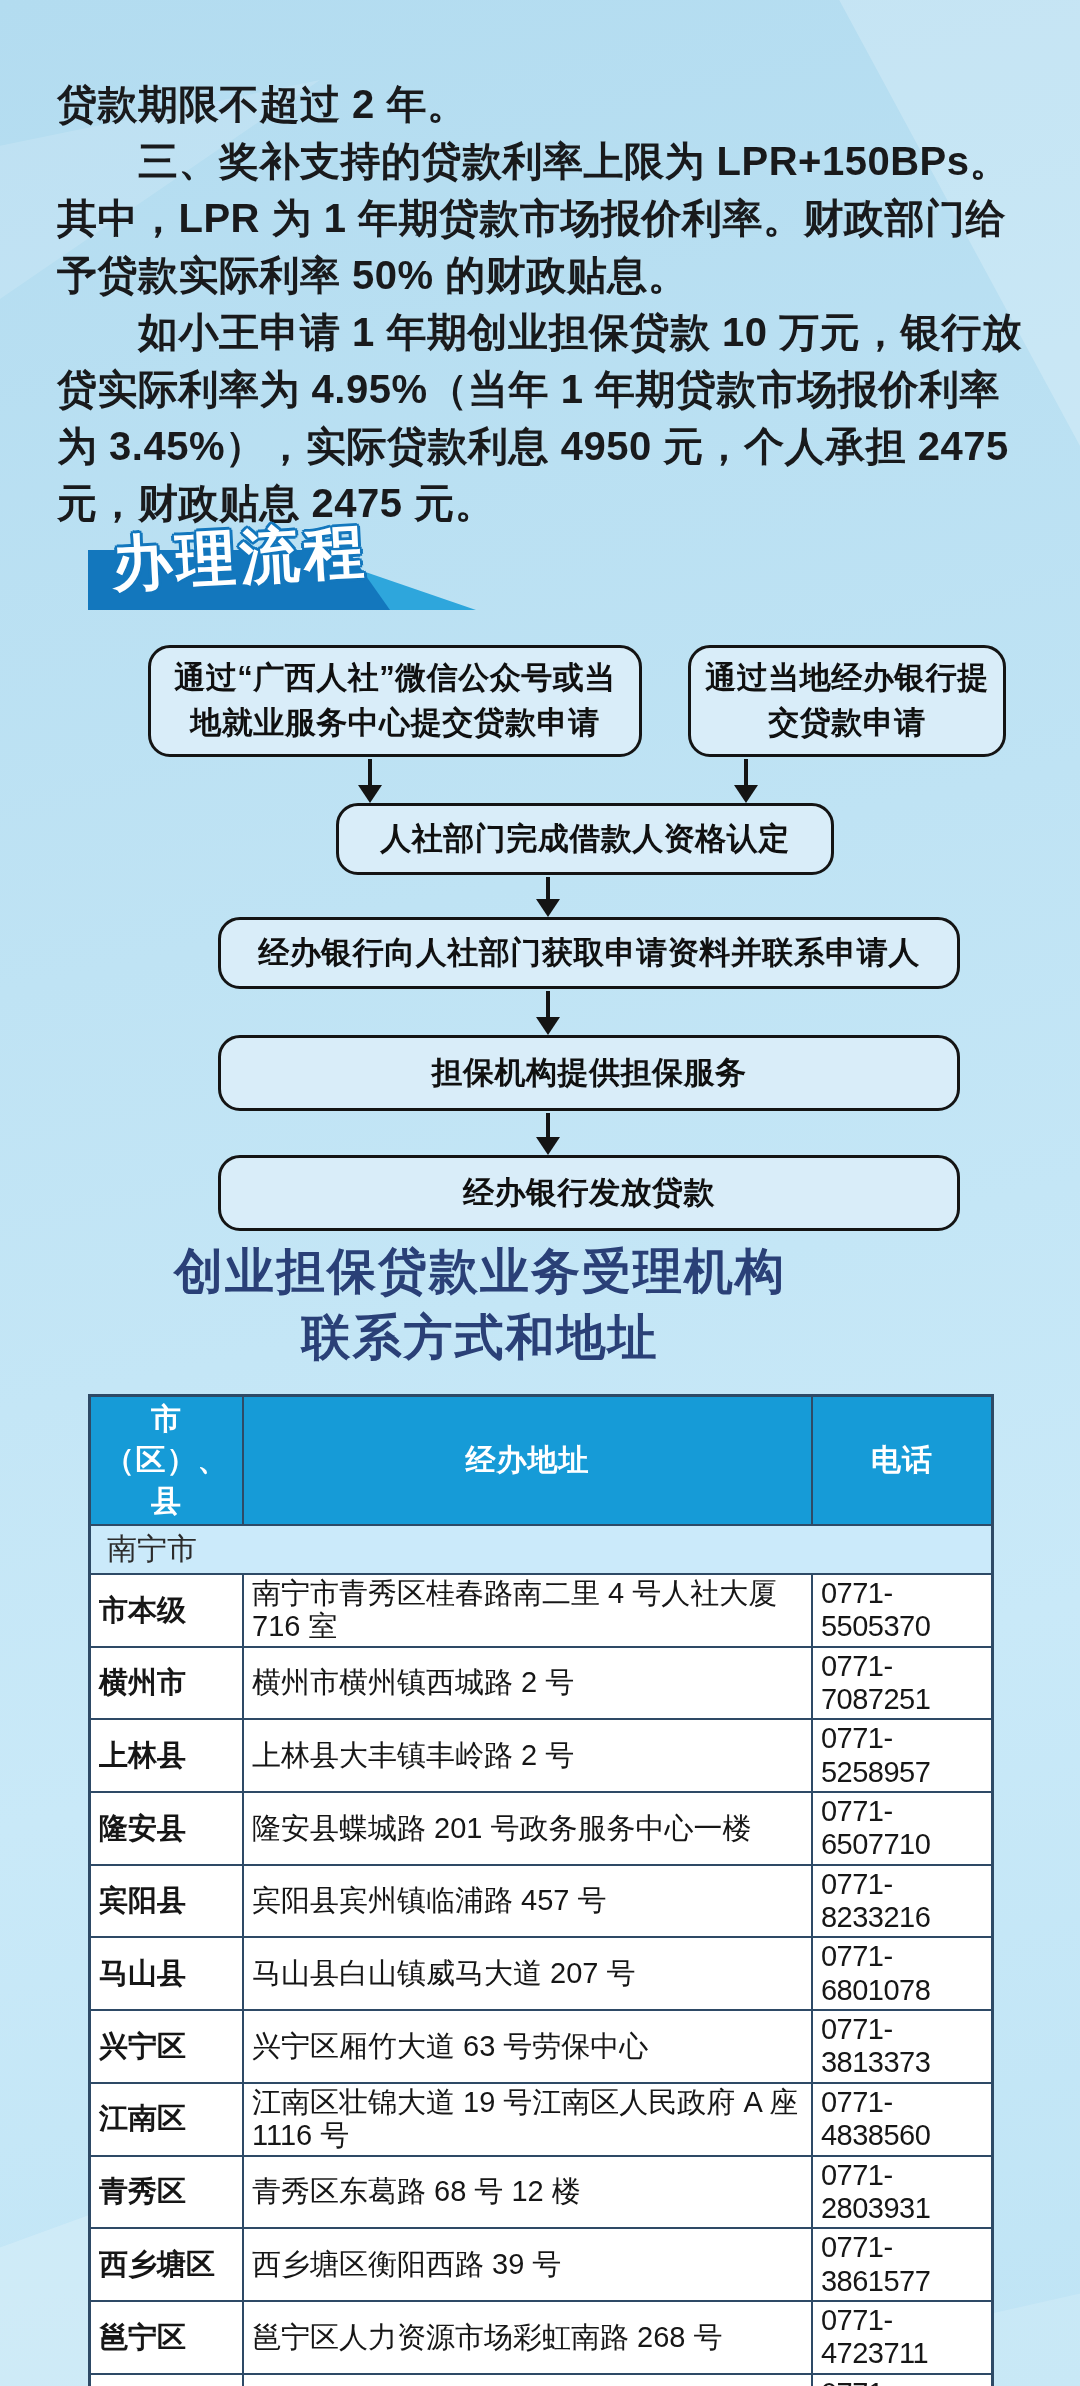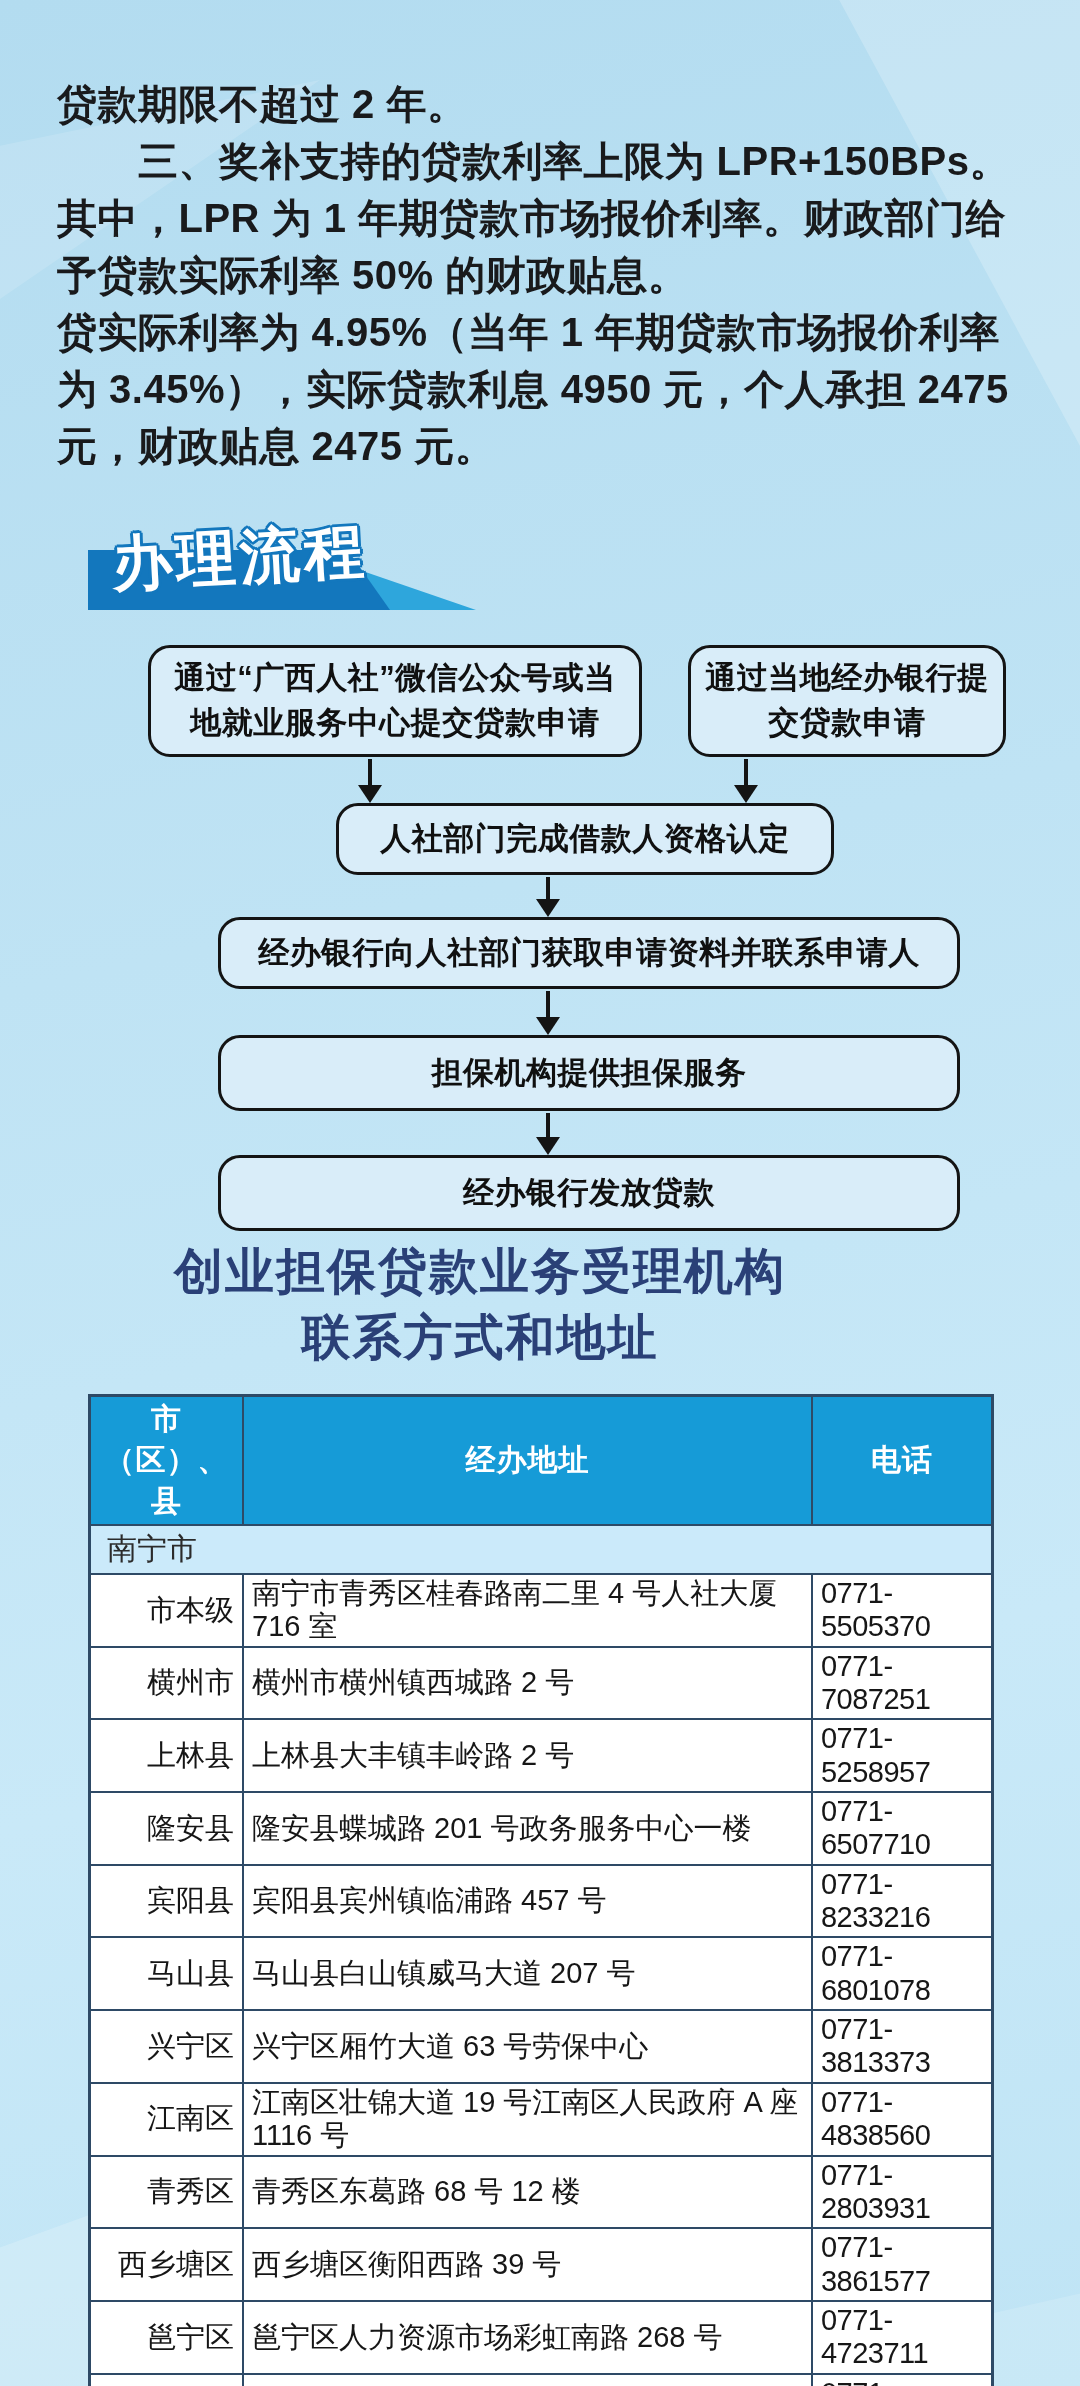--- a/index.html
+++ b/index.html
@@ -110,39 +110,40 @@
   table.contacts td{
     border:2px solid #2e4a66;
     color:#161616;background:#ffffff;
     height:45px;padding:2px 8px;
     font-size:29px;line-height:1.15;
   }
   tr.section-row td{
     background:#cbeafa;text-align:left;
     padding-left:16px;font-size:30px;color:#2b2b2b;height:43px;
   }
-  td.district-cell{text-align:right;}
+  td.district-cell{text-align:left;font-weight:bold;}
   td.address-cell{text-align:left;padding-left:12px;}
   td.phone-cell{text-align:left;letter-spacing:-0.5px;font-size:30px;}
 </style>
 </head>
 <body>
 
 <div class="stage">
 
   <div class="deco deco-top-right"></div>
   <div class="deco deco-mid-left"></div>
   <div class="deco deco-bottom-left"></div>
   <div class="deco deco-bottom-right"></div>
 
   <div class="intro">
       <div class="intro-line">贷款期限不超过 2 年。</div>
       <div class="intro-line">　　三、奖补支持的贷款利率上限为 LPR+150BPs。</div>
       <div class="intro-line">其中，LPR 为 1 年期贷款市场报价利率。财政部门给</div>
       <div class="intro-line">予贷款实际利率 50% 的财政贴息。</div>
+      <div class="intro-line">　　如小王申请 1 年期创业担保贷款 10 万元，银行放</div>
       <div class="intro-line">贷实际利率为 4.95%（当年 1 年期贷款市场报价利率</div>
       <div class="intro-line">为 3.45%），实际贷款利息 4950 元，个人承担 2475</div>
       <div class="intro-line">元，财政贴息 2475 元。</div>
     </div>
 
   <div class="banner">
     <div class="banner-tri"></div>
     <div class="banner-bg"></div>
     <div class="banner-label">办理流程</div>
   </div>

